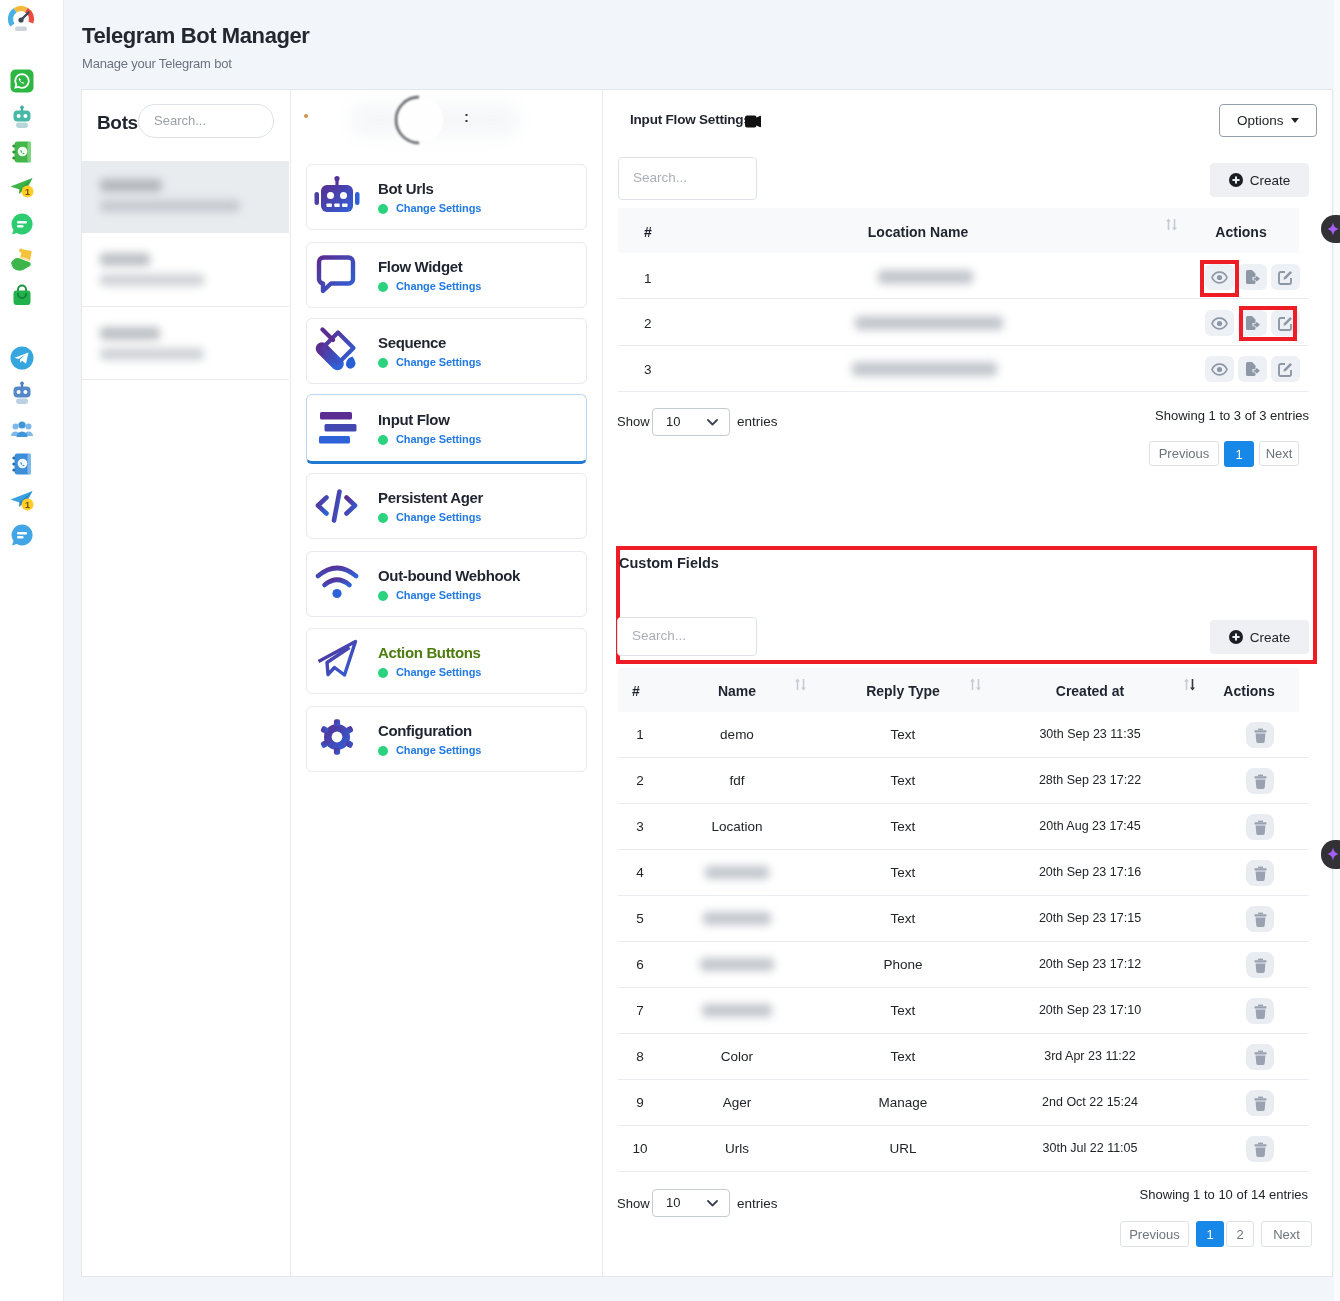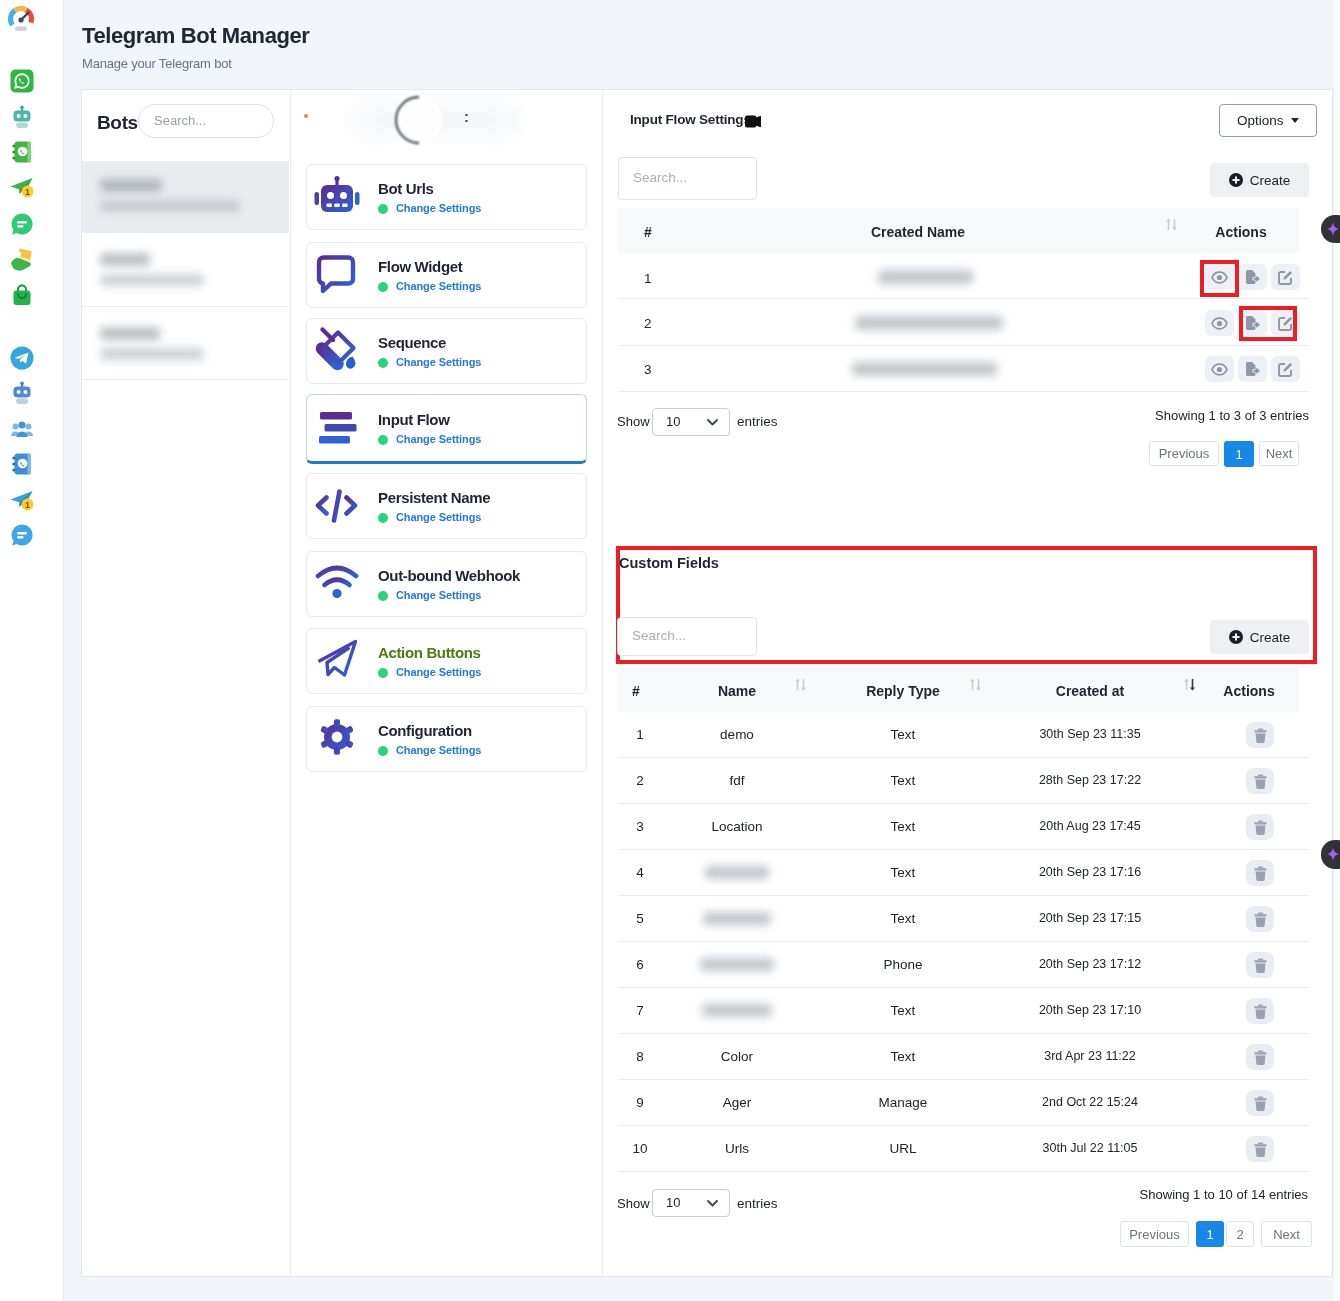--- a/index.html
+++ b/index.html
@@ -136,21 +136,21 @@
           <stop offset="0" stop-color="#5b2d90"></stop>
           <stop offset="1" stop-color="#2e62d9"></stop>
         </linearGradient>
       </defs>
 <g stroke="url(#g5)" stroke-width="4.6" fill="none" stroke-linecap="round" stroke-linejoin="round">
 <path d="M13.5 14.5 L5 22.5 L13.5 30.5"></path>
 <path d="M33.5 14.5 L42 22.5 L33.5 30.5"></path>
 <path d="M26.5 8.5 L21 37.5"></path>
 </g>
 </svg></div>
-<div class="abs" style="left:378px;top:489px;font-size:15px;font-weight:bold;color:#1f2430;letter-spacing:-0.35px;">Persistent Name</div>
+<div class="abs" style="left:378px;top:489px;font-size:15px;font-weight:bold;color:#1f2430;letter-spacing:-0.35px;">Persistent Ager</div>
 <div class="abs" style="left:378px;top:513px;width:10px;height:10px;border-radius:50%;background:#2bd37e;"></div>
 <div class="abs" style="left:396px;top:511px;font-size:11px;font-weight:bold;color:#2379e2;letter-spacing:-0.1px;">Change Settings</div>
 
 <div class="abs" style="left:306px;top:551px;width:281px;height:66px;border:1px solid #e6e9ed;border-radius:6px;background:#fff;"></div>
 <div class="abs" style="left:313px;top:560px;">
 <svg width="48" height="44" viewBox="0 0 48 44">
       <defs>
         <linearGradient id="g6" x1="0" y1="0" x2="1" y2="1">
           <stop offset="0" stop-color="#5b2d90"></stop>
           <stop offset="1" stop-color="#2e62d9"></stop>
@@ -220,21 +220,21 @@
   <svg width="14" height="14" viewBox="0 0 14 14">
       <circle cx="7" cy="7" r="7" fill="#1b1f24"></circle>
       <rect x="6" y="3.2" width="2" height="7.6" rx="1" fill="#eef0f3"></rect>
       <rect x="3.2" y="6" width="7.6" height="2" rx="1" fill="#eef0f3"></rect>
     </svg>
   <span style="font-size:13.5px;color:#212529;margin-left:7px;">Create</span>
 </div>
 
 <div class="abs" style="left:618px;top:208px;width:681px;height:45px;background:#f8f9fa;"></div>
 <div class="abs hdr" style="left:644px;top:224px;">#</div>
-<div class="abs hdr" style="left:618px;top:224px;width:600px;text-align:center;">Created Name</div>
+<div class="abs hdr" style="left:618px;top:224px;width:600px;text-align:center;">Location Name</div>
 <div class="abs" style="left:1165px;top:217px;">
 <svg width="13" height="13" viewBox="0 0 13 13">
       <g fill="#c7cbd3">
         <path d="M3.5 0.5 L6 3.5 H4.3 V12 H2.7 V3.5 H1 Z"></path>
         <path d="M9.5 12.5 L7 9.5 H8.7 V1 H10.3 V9.5 H12 Z"></path>
       </g>
     </svg></div>
 <div class="abs hdr" style="left:1191px;top:224px;width:100px;text-align:center;">Actions</div>
 <div class="abs cell" style="left:644px;top:271px;">1</div>
 <div class="abs cell" style="left:644px;top:316px;">2</div>

